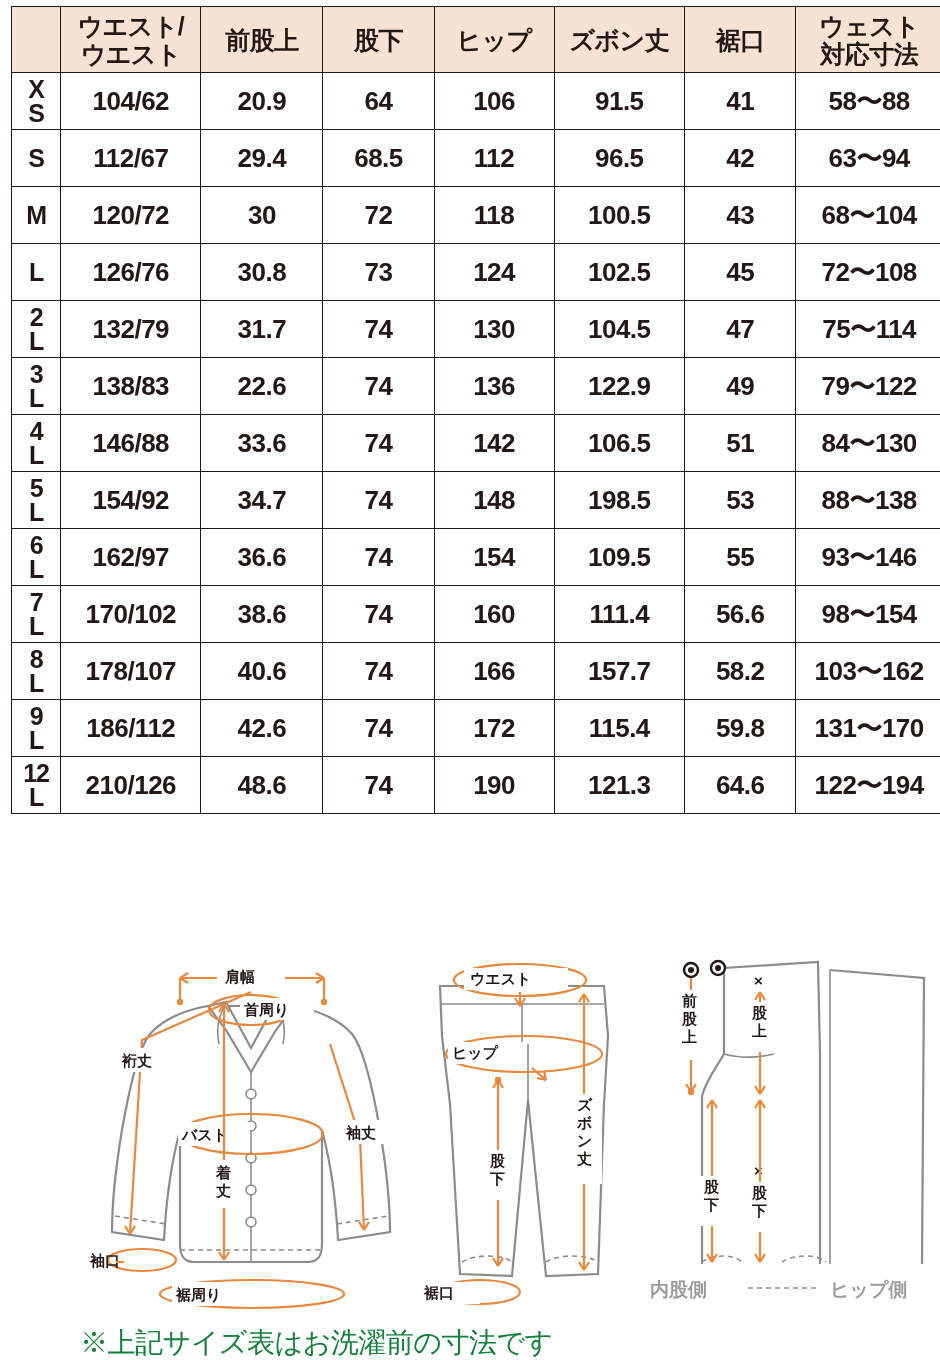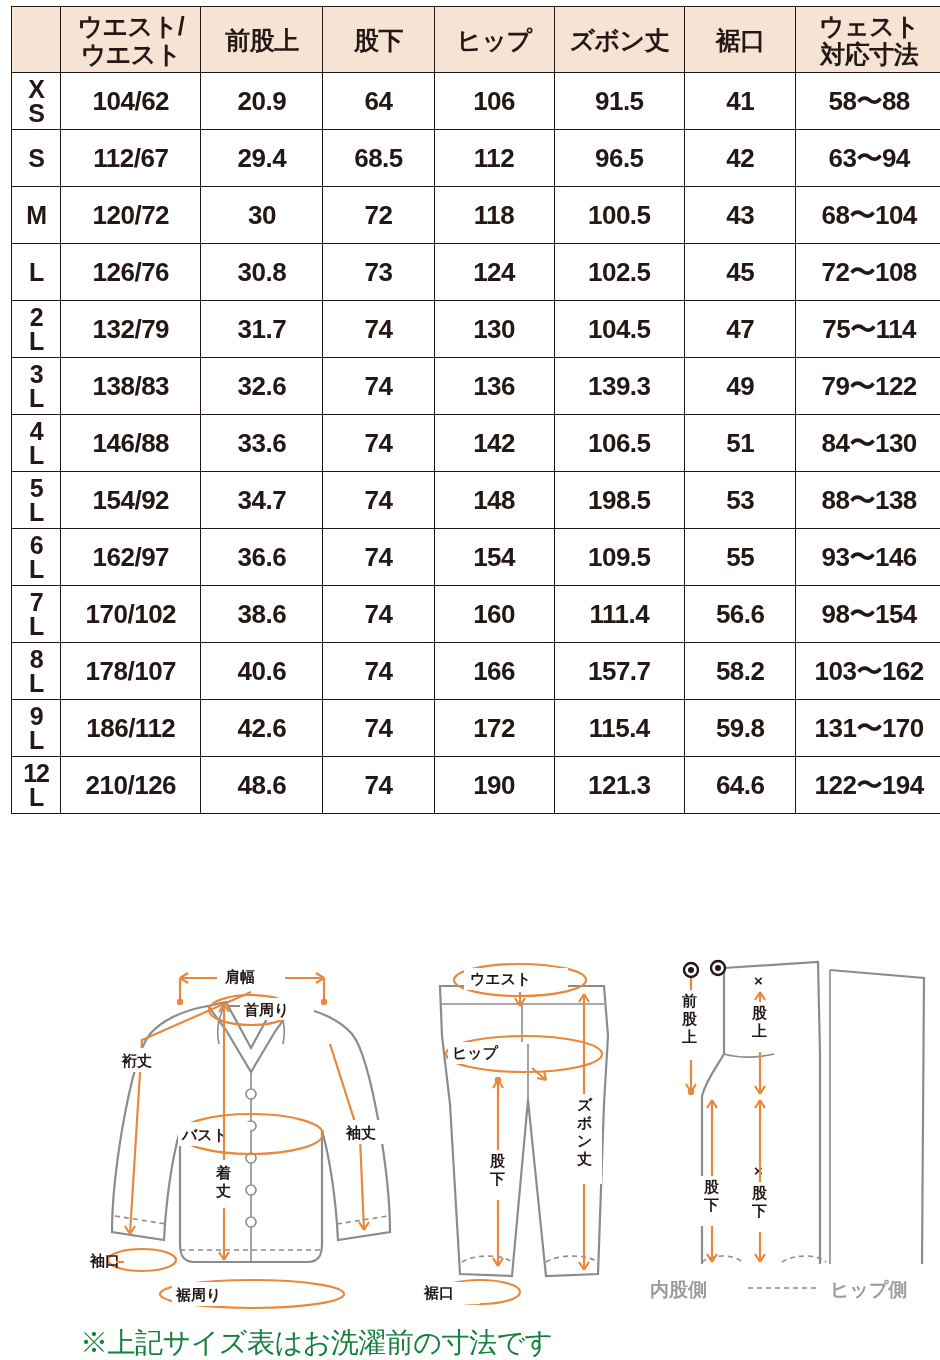--- a/index.html
+++ b/index.html
@@ -198,24 +198,24 @@
           <td>104.5</td>
           <td>47</td>
           <td>75〜114</td>
         </tr>
         <tr>
           <td class="sz">
             <span>3</span>
             <span>L</span>
           </td>
           <td>138/83</td>
-          <td>32.6</td>
+          <td>22.6</td>
           <td>74</td>
           <td>136</td>
-          <td>139.3</td>
+          <td>122.9</td>
           <td>49</td>
           <td>79〜122</td>
         </tr>
         <tr>
           <td class="sz">
             <span>4</span>
             <span>L</span>
           </td>
           <td>146/88</td>
           <td>33.6</td>

